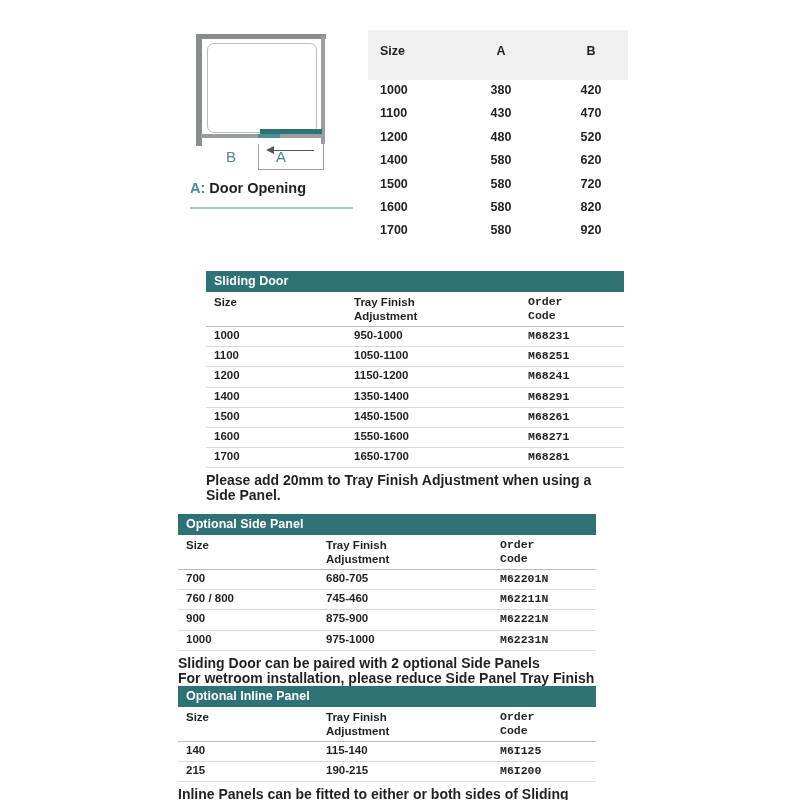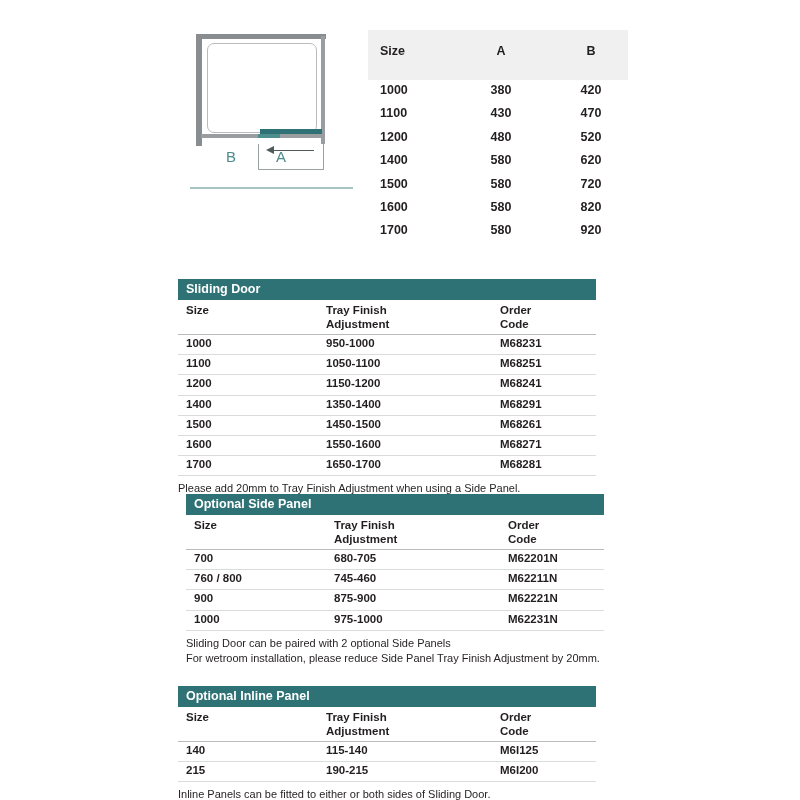--- a/index.html
+++ b/index.html
@@ -263,25 +263,25 @@
   }
   .spec-row .cell {
     position: absolute;
     top: 2px;
     font-size: 11.5px;
     font-weight: bold;
     color: #231f20;
   }
   .sc-size { left: 8px; }
   .sc-tray { left: 148px; }
-  .sc-code { left: 322px; }
+  .sc-code { left: 322px; font-family: Liberation Mono, monospace; }
 
   .spec-note {
-    font-size: 11px;
-    font-weight: normal;
+    font-size: 14px;
+    font-weight: bold;
     color: #231f20;
     line-height: 15px;
     padding-top: 5px;
   }
 </style>
 </head>
 <body>
 
 <div class="page">
 
@@ -302,20 +302,21 @@
       <div class="tick-r"></div>
       <div class="baseline"></div>
       <div class="arrowline"></div>
       <div class="arrowhead"></div>
     </div>
 
     <div class="label-b">B</div>
     <div class="label-a">A</div>
 
     <div class="legend">
+      <div class="legend-line"><span class="legend-key">A:</span><span> Door Opening</span></div>
       <div class="legend-rule"></div>
     </div>
 
   </div>
 
   <div class="ab-table">
     <div class="ab-head">
       <div class="cell col-size">Size</div>
       <div class="cell col-a">A</div>
       <div class="cell col-b">B</div>
@@ -350,21 +351,21 @@
       <div class="cell col-a">580</div>
       <div class="cell col-b">820</div>
     </div>
     <div class="ab-row">
       <div class="cell col-size">1700</div>
       <div class="cell col-a">580</div>
       <div class="cell col-b">920</div>
     </div>
   </div>
 
-  <div class="spec" style="top:279px;">
+  <div class="spec" style="top:271px;margin-left:28px;">
     <div class="spec-title">Sliding Door</div>
     <div class="spec-subhead">
       <div class="cell sc-size">Size</div>
       <div class="cell sc-tray"><span>Tray Finish</span><br><span>Adjustment</span></div>
       <div class="cell sc-code"><span>Order</span><br><span>Code</span></div>
     </div>
     <div class="spec-row">
       <div class="cell sc-size">1000</div>
       <div class="cell sc-tray">950-1000</div>
       <div class="cell sc-code">M68231</div>
@@ -395,21 +396,21 @@
       <div class="cell sc-code">M68271</div>
     </div>
     <div class="spec-row">
       <div class="cell sc-size">1700</div>
       <div class="cell sc-tray">1650-1700</div>
       <div class="cell sc-code">M68281</div>
     </div>
     <div class="spec-note">Please add 20mm to Tray Finish Adjustment when using a Side Panel.</div>
   </div>
 
-  <div class="spec" style="top:494px;margin-left:8px;">
+  <div class="spec" style="top:514px;">
     <div class="spec-title">Optional Side Panel</div>
     <div class="spec-subhead">
       <div class="cell sc-size">Size</div>
       <div class="cell sc-tray"><span>Tray Finish</span><br><span>Adjustment</span></div>
       <div class="cell sc-code"><span>Order</span><br><span>Code</span></div>
     </div>
     <div class="spec-row">
       <div class="cell sc-size">700</div>
       <div class="cell sc-tray">680-705</div>
       <div class="cell sc-code">M62201N</div>

